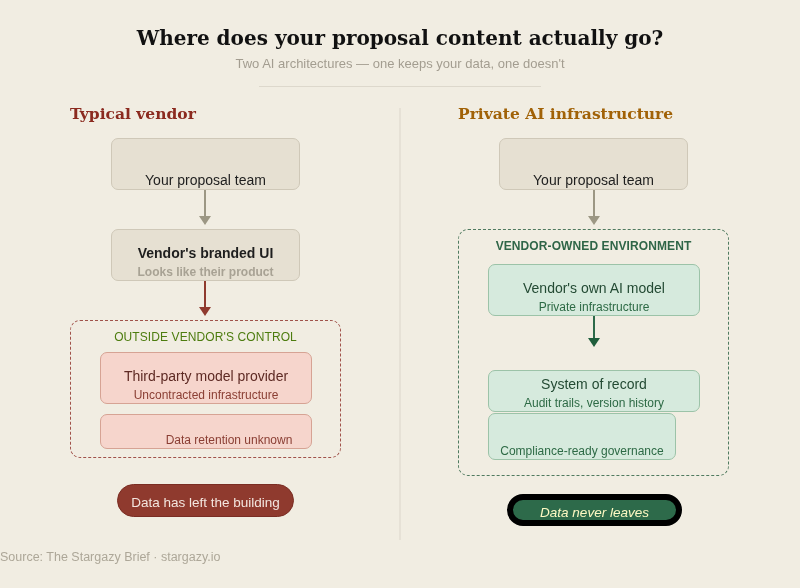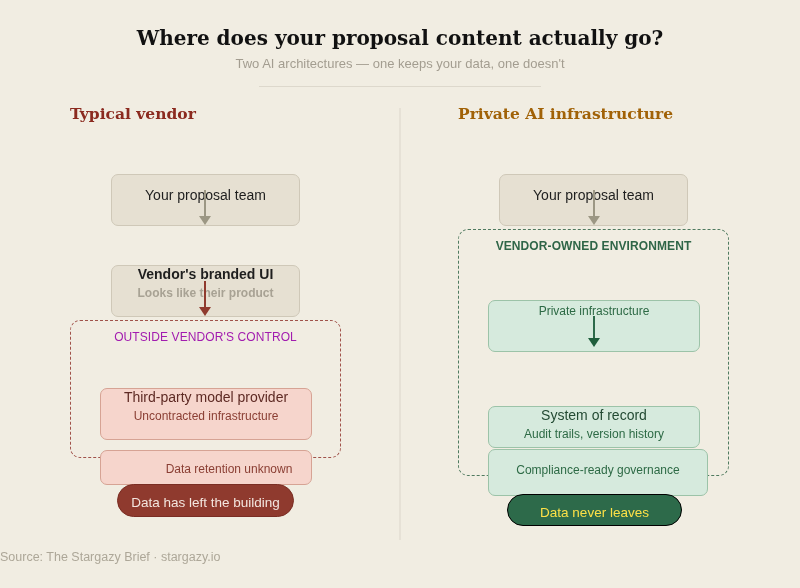--- a/index.html
+++ b/index.html
@@ -34,23 +34,22 @@
       background: #e6e1d6;
     }
     .col-head {
       font-family: "DejaVu Serif", serif;
       font-weight: bold;
       font-size: 15.5px;
       text-align: left;
     }
     .box {
       border-radius: 7px;
-      display: flex; flex-direction: column; align-items: center; justify-content: flex-start;
+      display: flex; flex-direction: column; align-items: center; justify-content: flex-end;
       text-align: center;
-      margin-top: 36px;
     }
     .box .main { font-size: 14px; line-height: 17px; }
     .box .sub { font-size: 12px; line-height: 16px; margin-top: 2px; }
     .neutral { background: #e6e0d2; border: 1px solid #cfc8b8; color: #1e1e1e; }
     .neutral .sub { color: #a8a294; }
     .pink { background: #f6d5cc; border: 1px solid #d6a394; color: #6b2b24; }
     .pink .main { color: #5e2a24; }
     .pink .sub { color: #8a3e33; }
     .mint { background: #d6eadd; border: 1px solid #9cc3a8; }
     .mint .main { color: #234a33; }
@@ -67,21 +66,21 @@
       border-top: 9px solid;
     }
     .pill {
       border-radius: 17px;
       display: flex; align-items: center; justify-content: center;
       font-size: 13.5px;
       color: #f3e6df;
       padding-top: 4px;
     }
     .pill-red { background: #8f3a2e; border: 1px solid #7a2d23; }
-    .pill-green { background: #2d6a4a; border: 1px solid #000000; color: #fde047; }
+    .pill-green { background: #2d6a4a; border: 6px solid #000000; color: #fef9c3; font-style: italic; }
     .source {
       left: 0; width: 800px; top: 550px;
       font-size: 12.5px;
       color: #ada798;
     }
   </style>
 </head>
 <body>
 
 <div class="abs title">Where does your proposal content actually go?</div>
@@ -100,21 +99,21 @@
 
 <div class="abs box neutral" style="left:111px;top:229px;width:189px;height:52px;font-weight:bold;">
   <span class="main">Vendor's branded UI</span>
   <span class="sub">Looks like their product</span>
 </div>
 
 <div class="abs arrow-line" style="left:204px;top:281px;height:27px;background:#8f3a2e;"></div>
 <div class="abs arrow-head" style="left:199px;top:307px;border-top-color:#8f3a2e;"></div>
 
 <div class="abs dashed dashed-red" style="left:70px;top:320px;width:271px;height:138px;"></div>
-<div class="abs group-label" style="left:70px;width:271px;top:330px;color:#a21caf;">OUTSIDE VENDOR'S CONTROL</div>
+<div class="abs group-label" style="left:70px;width:271px;top:330px;color:#4d7c0f;">OUTSIDE VENDOR'S CONTROL</div>
 
 <div class="abs box pink" style="left:100px;top:352px;width:212px;height:52px;">
   <span class="main">Third-party model provider</span>
   <span class="sub">Uncontracted infrastructure</span>
 </div>
 
 <div class="abs box pink" style="left:100px;top:414px;width:212px;height:35px;padding-top:8px;padding-left:46px;">
   <span class="sub">Data retention unknown</span>
 </div>
 
@@ -126,30 +125,31 @@
   <span class="main">Your proposal team</span>
 </div>
 
 <div class="abs arrow-line" style="left:593px;top:190px;height:27px;background:#9c9784;"></div>
 <div class="abs arrow-head" style="left:588px;top:216px;border-top-color:#9c9784;"></div>
 
 <div class="abs dashed dashed-green" style="left:458px;top:229px;width:271px;height:247px;"></div>
 <div class="abs group-label" style="left:458px;width:271px;top:239px;color:#2f6547;font-weight:bold;">VENDOR-OWNED ENVIRONMENT</div>
 
 <div class="abs box mint" style="left:488px;top:264px;width:212px;height:52px;">
+  <span class="main">Vendor's own AI model</span>
   <span class="sub">Private infrastructure</span>
 </div>
 
 <div class="abs arrow-line" style="left:593px;top:316px;height:23px;background:#2d6a4a;"></div>
 <div class="abs arrow-head" style="left:588px;top:338px;border-top-color:#1f5e3c;"></div>
 
 <div class="abs box mint" style="left:488px;top:370px;width:212px;height:42px;">
   <span class="main">System of record</span>
   <span class="sub">Audit trails, version history</span>
 </div>
 
-<div class="abs box mint" style="left:488px;top:413px;width:220px;height:47px;padding-top:10px;">
+<div class="abs box mint" style="left:488px;top:413px;width:188px;height:47px;padding-top:10px;">
   <span class="sub">Compliance-ready governance</span>
 </div>
 
 <div class="abs pill pill-green" style="left:507px;top:494px;width:175px;height:32px;">Data never leaves</div>
 
 <div class="abs source">Source: The Stargazy Brief · stargazy.io</div>
 
 </body></html>

